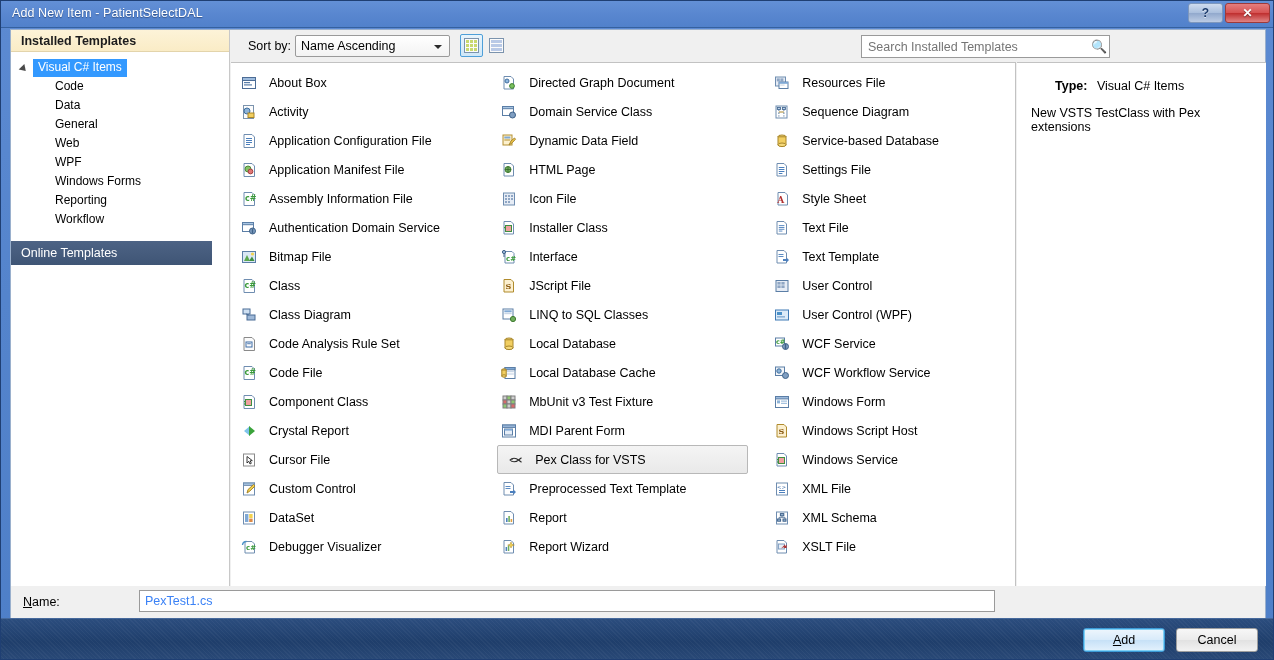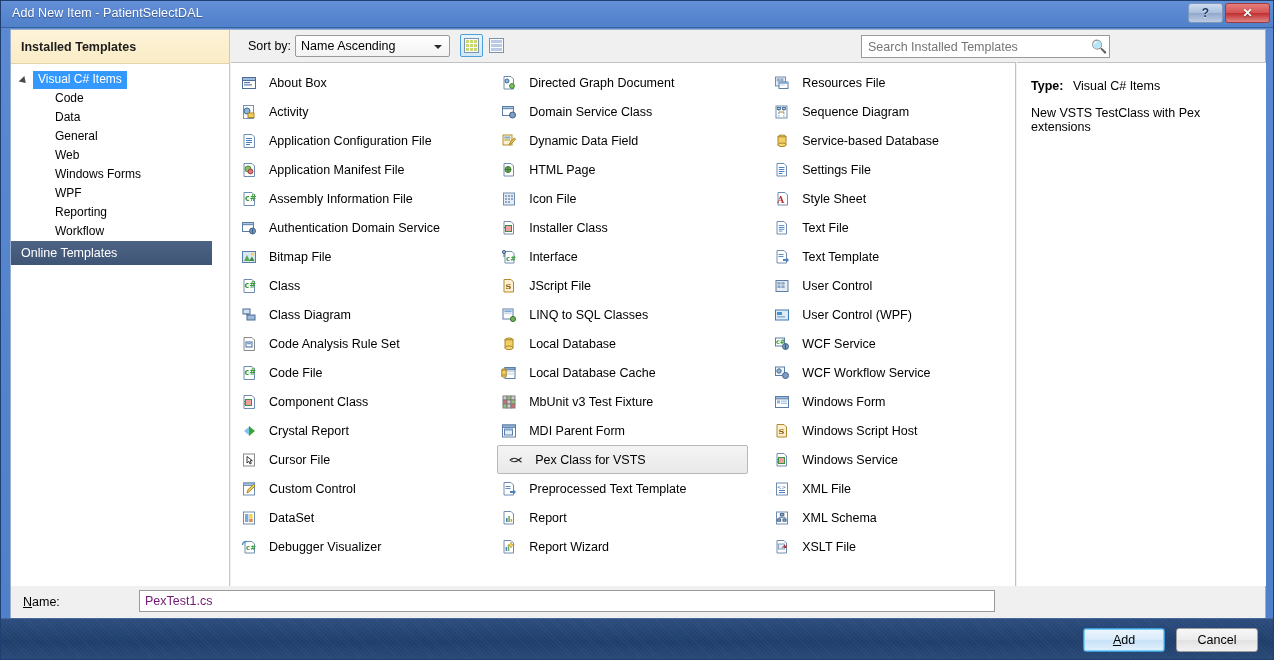--- a/index.html
+++ b/index.html
@@ -95,21 +95,21 @@
   .left-panel {
     position: absolute;
     left: 0; top: 0;
     width: 219px;
     height: 583px;
     background: #ffffff;
     border-right: 1px solid #c8c8c8;
     box-sizing: border-box;
   }
   .panel-header {
-    height: 34px;
+    height: 22px;
     background: linear-gradient(to bottom, #fdf3d8 0%, #faecc6 100%);
     border-bottom: 1px solid #e3d4ab;
     display: flex;
     align-items: center;
     padding-left: 10px;
     font-weight: bold;
     font-size: 12.5px;
     color: #1d1d1d;
     box-sizing: border-box;
   }
@@ -336,21 +336,21 @@
     background: #ffffff;
     border-top: 1px solid #c2c2c2;
     box-sizing: border-box;
     padding: 16px 12px 0 14px;
   }
   .det-row {
     font-size: 12.5px;
     margin-bottom: 13px;
     color: #000;
   }
-  .det-label { font-weight: bold; margin-right: 6px; }
+  .det-label { font-weight: bold; margin-right: 6px; margin-left: 24px; }
 
   
   .namebar {
     position: absolute;
     left: 9px;
     top: 585px;
     width: 1256px;
     height: 32px;
     background: #f0f0f0;
     border: 1px solid #9ab0cd;
@@ -370,21 +370,21 @@
     left: 128px;
     top: 4px;
     width: 856px;
     height: 22px;
     background: #ffffff;
     border: 1px solid #9a9a9a;
     box-sizing: border-box;
     font-size: 12.5px;
     padding-left: 5px;
     font-family: "Liberation Sans", sans-serif;
-    color: #701a75;
+    color: #3b82f6;
     outline: none;
   }
 
   
   .footer {
     position: absolute;
     left: 0;
     top: 617px;
     width: 1274px;
     height: 43px;
@@ -439,22 +439,22 @@
       <div class="panel-header">Installed Templates</div>
       <div class="tree">
         <div class="tree-root">
           <span class="tri"></span>
           <span class="tree-root-label">Visual C# Items</span>
         </div>
         <div class="tree-child">Code</div>
         <div class="tree-child">Data</div>
         <div class="tree-child">General</div>
         <div class="tree-child">Web</div>
+        <div class="tree-child">WPF</div>
         <div class="tree-child">Windows Forms</div>
-        <div class="tree-child">WPF</div>
         <div class="tree-child">Reporting</div>
         <div class="tree-child">Workflow</div>
       </div>
       <div class="online-bar">Online Templates</div>
     </div>
 
     <div class="toolbar">
       <div class="sortby-label">Sort by:</div>
       <div class="sortby-select">
         <span class="sortby-value">Name Ascending</span>

